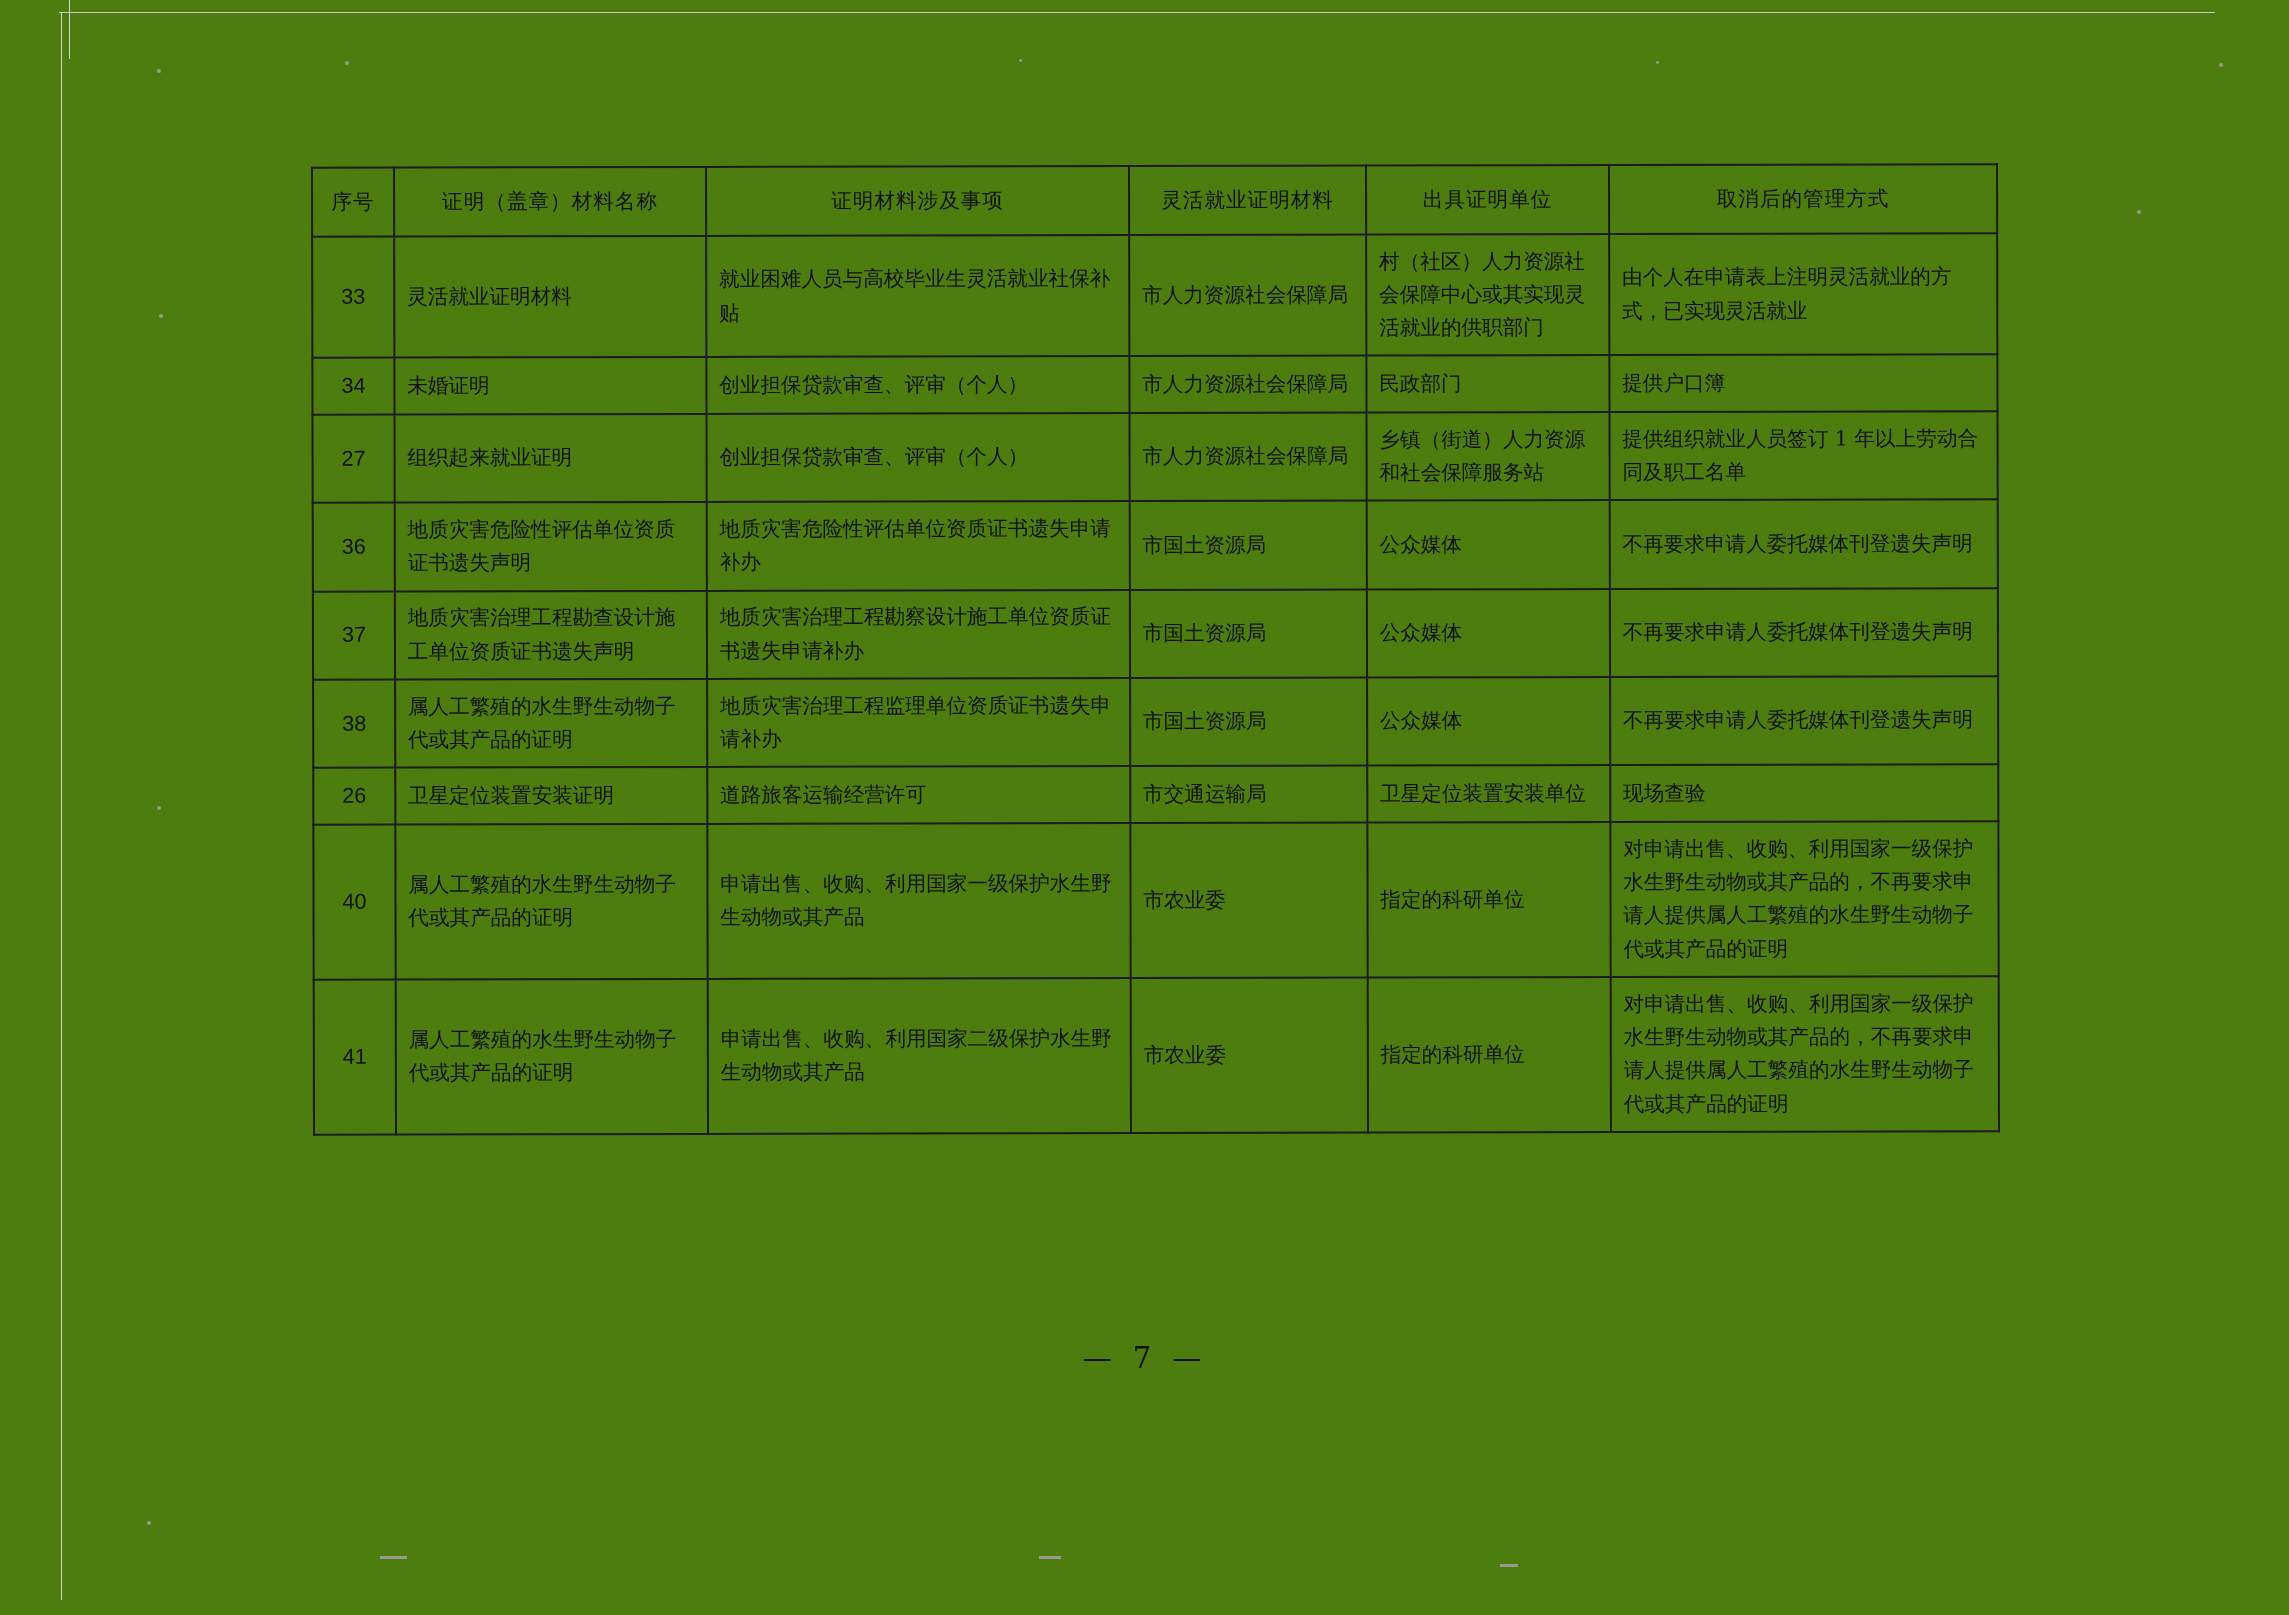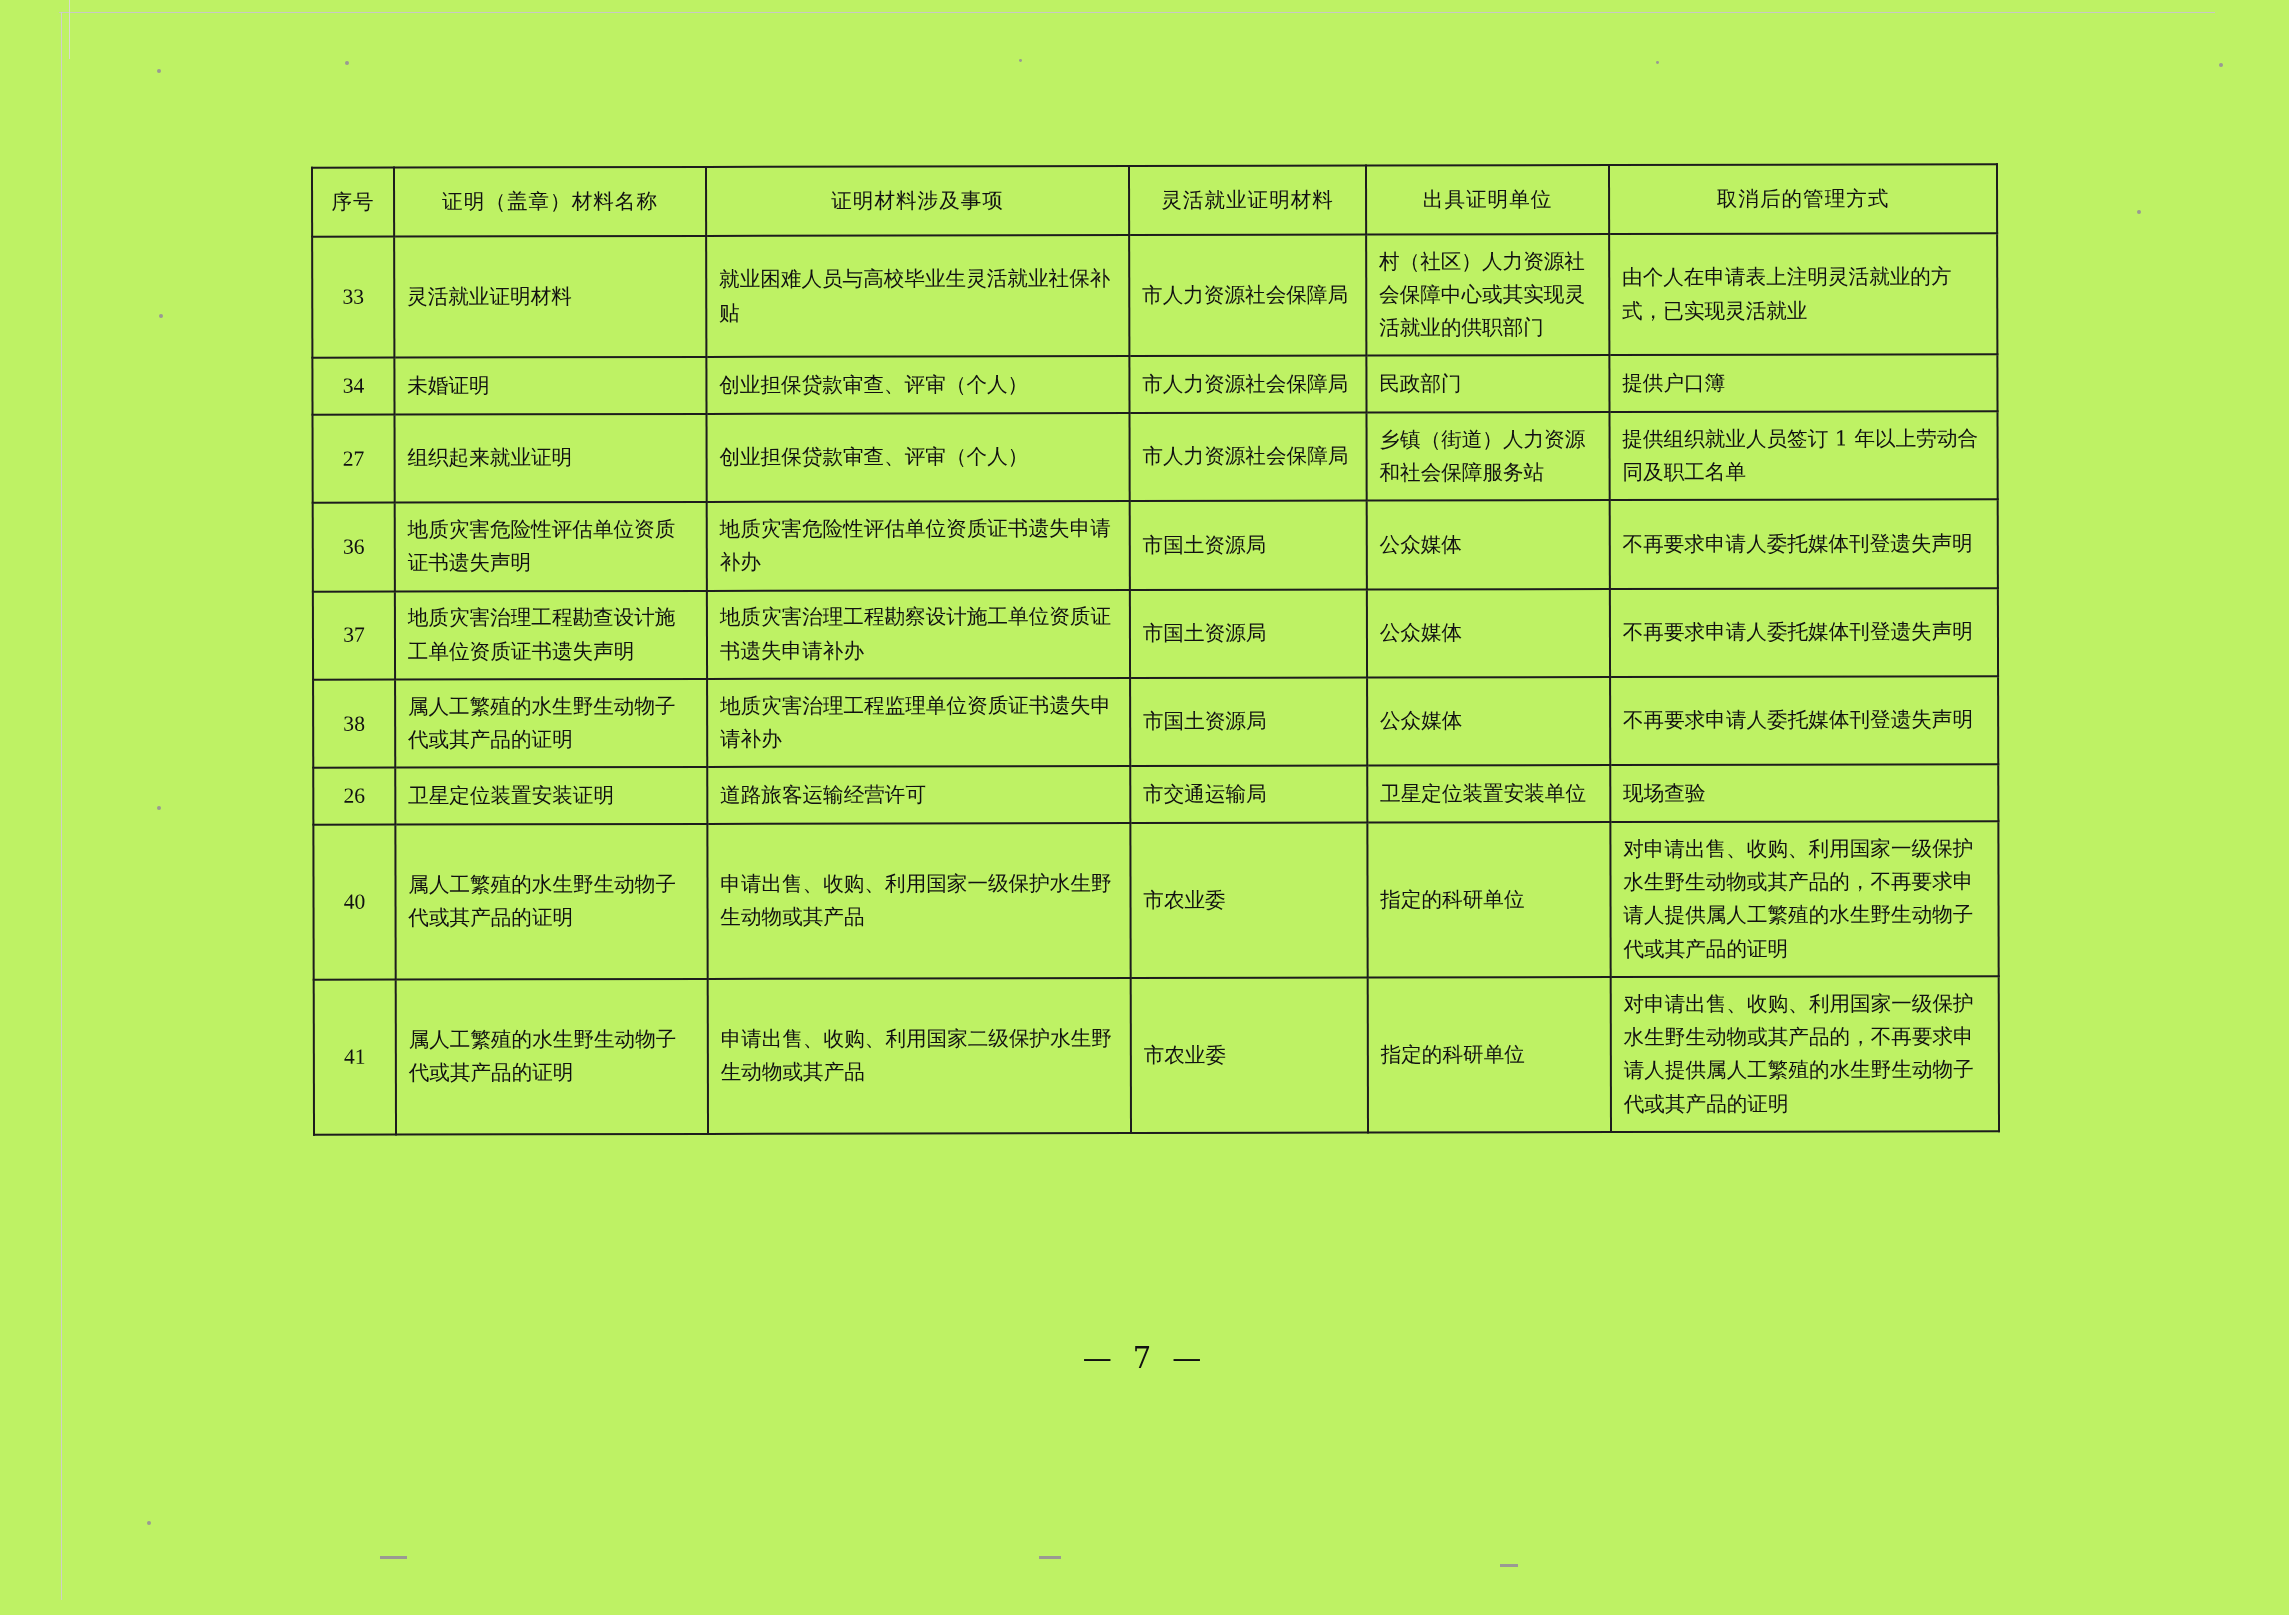--- a/index.html
+++ b/index.html
@@ -12,21 +12,21 @@
     height: 1615px;
     position: relative;
     font-family: "DejaVu Sans", sans-serif;
     overflow: hidden;
   }
 
   
   .page {
     position: absolute;
     inset: 0;
-    background: #bef264;
+    background: #4d7c0f;
   }
 
   
   .scan-edge-top {
     position: absolute;
     left: 59px;
     top: 11.8px;
     width: 2156px;
     height: 1px;
     background: #c9c9c4;
@@ -86,21 +86,21 @@
   thead th {
     text-align: center;
     height: 55px;
     padding: 5.9px 7.8px;
     font-size: 20.6px;
     letter-spacing: 1px;
   }
   td.idx {
     text-align: center;
     font-size: 21.6px;
-    font-family: Liberation Serif, serif;
+    font-family: Liberation Sans, sans-serif;
   }
   td.ctr {
   }
   td.lft {
     text-align: left;
   }
 
   
   .table-wrap {
     transform: rotate(-0.12deg);

